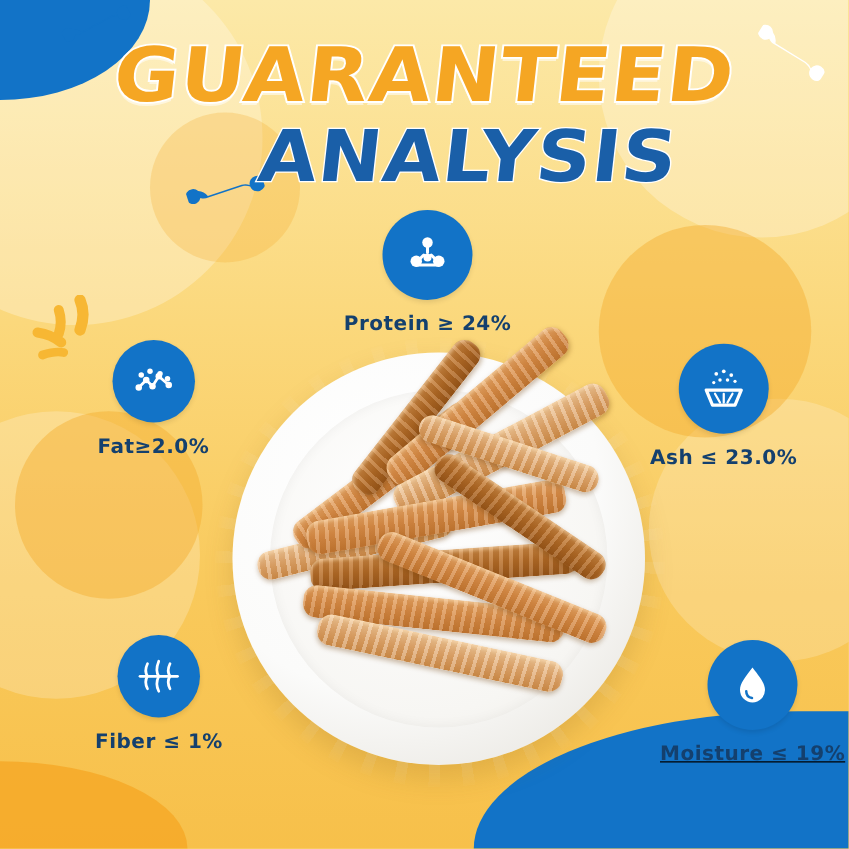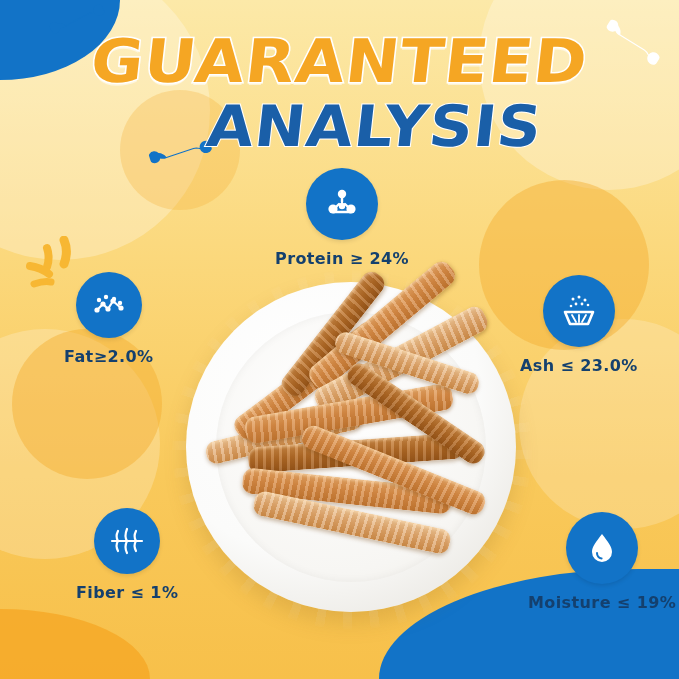--- a/index.html
+++ b/index.html
@@ -121,24 +121,24 @@
   .badge .label{
     margin-top:9px;
     font-family:"DejaVu Sans", sans-serif;
     font-weight:bold;
     font-size:16px;
     color:#14406E;
     white-space:nowrap;
     letter-spacing:0.4px;
   }
   .badge.protein{left:275px;top:168px;}
-  .badge.fat{left:64px;top:272px;text-align:right;}
+  .badge.fat{left:78px;top:272px;text-align:right;}
   .badge.ash{left:520px;top:275px;}
   .badge.fiber{left:76px;top:508px;}
-  .badge.moisture{left:528px;top:512px;}
+  .badge.moisture{left:528px;top:512px;text-decoration:underline;}
 
   
   .plate-wrap{position:absolute;left:186px;top:282px;width:330px;height:330px;}
   .plate{
     position:absolute;left:0;top:0;width:330px;height:330px;border-radius:50%;
     background:radial-gradient(circle at 38% 32%, #ffffff 0%, #fbfbfa 55%, #eceae5 82%, #dedad2 100%);
     box-shadow:0 10px 22px rgba(140,100,30,0.22);
   }
   .plate-inner{
     position:absolute;left:30px;top:30px;width:270px;height:270px;border-radius:50%;

